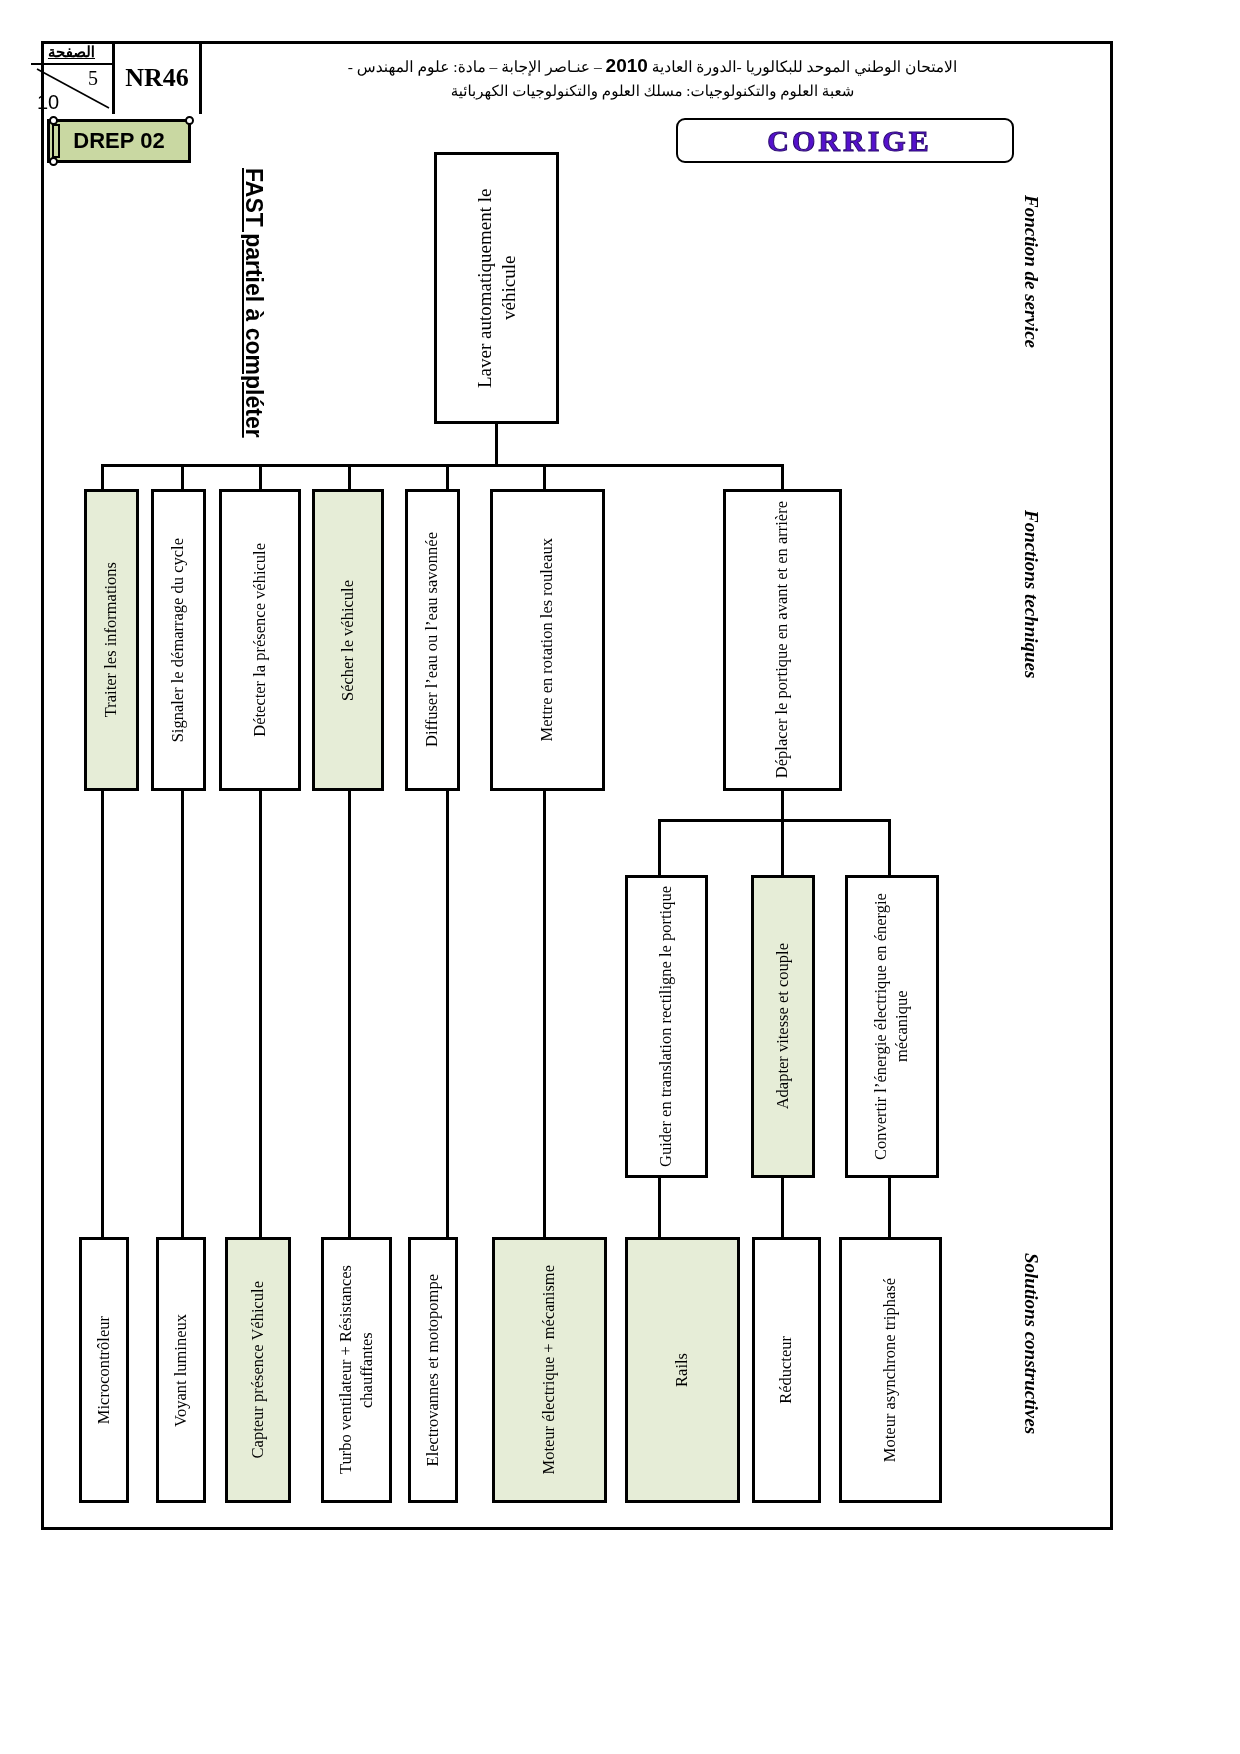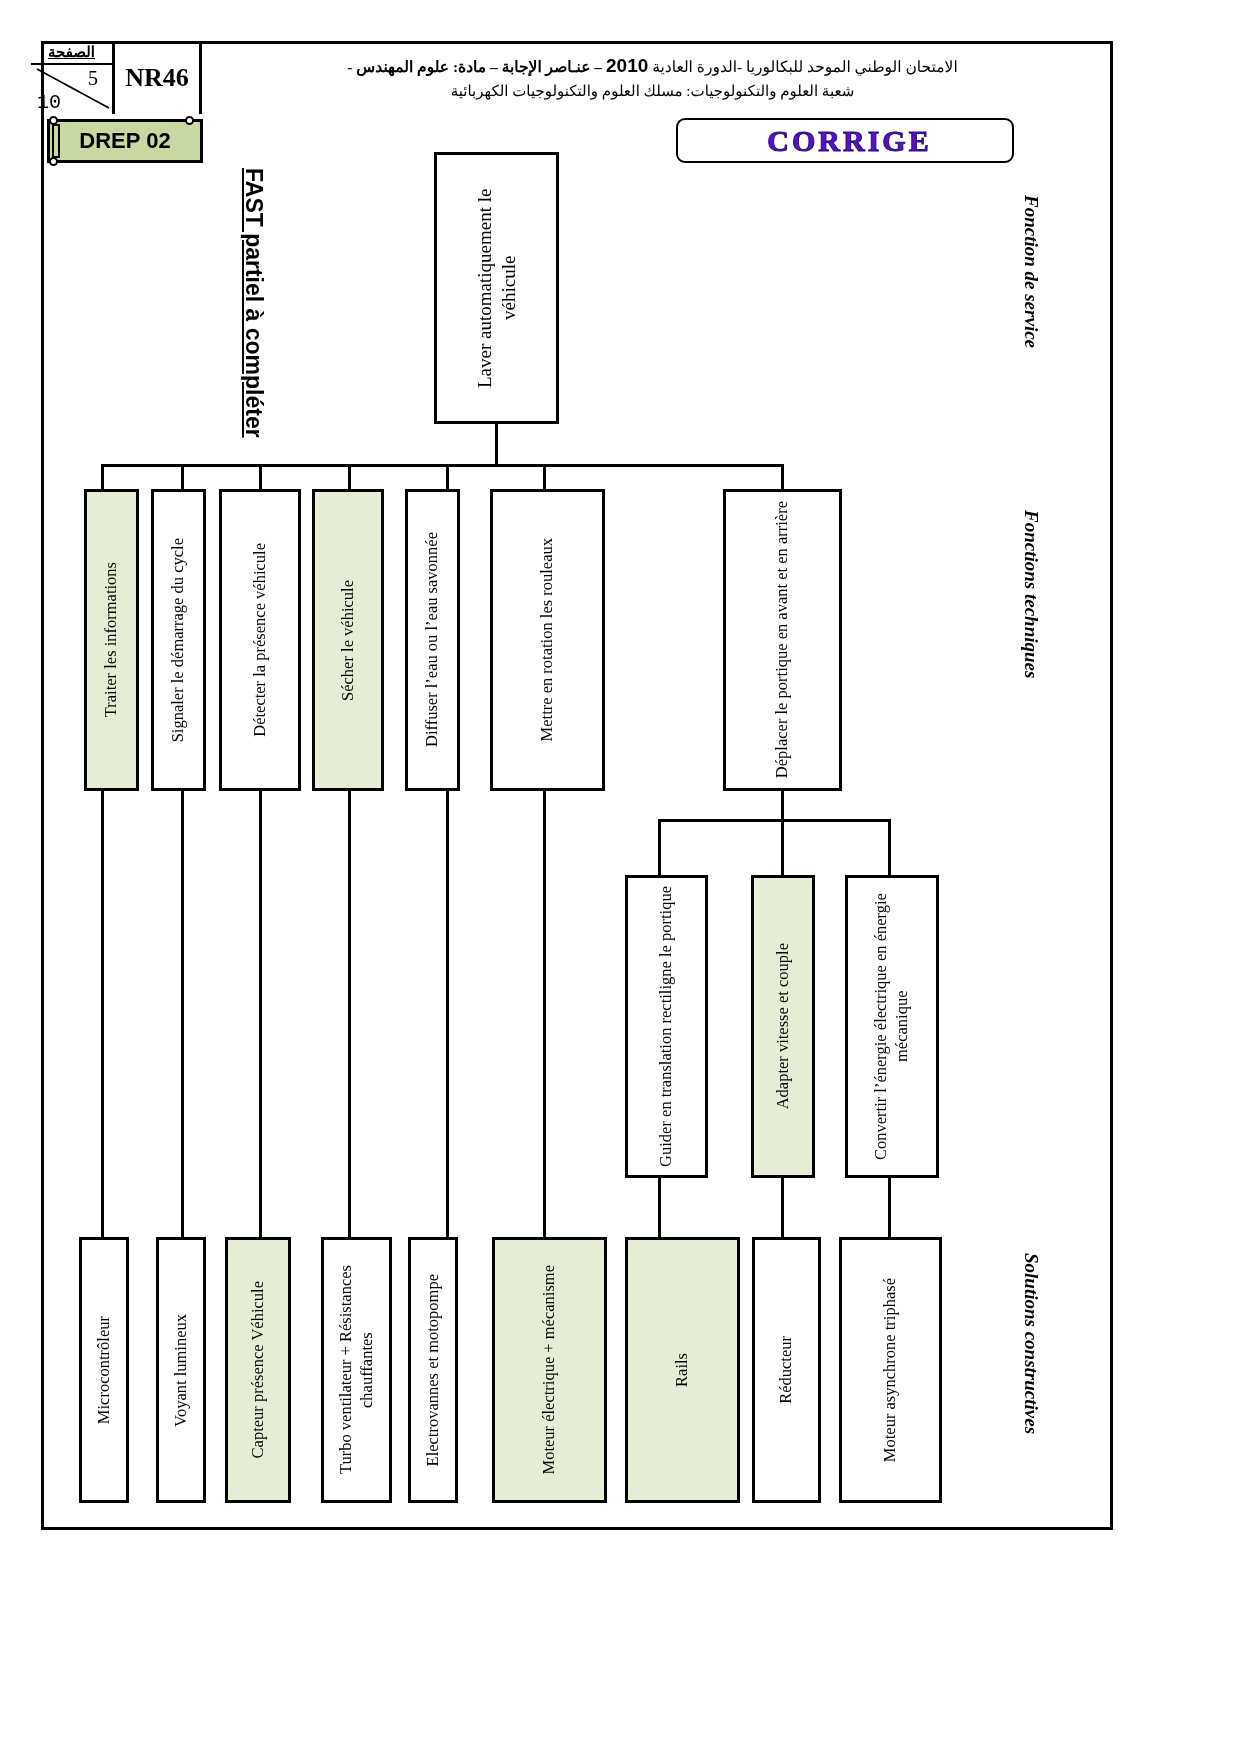--- a/index.html
+++ b/index.html
@@ -11,33 +11,33 @@
   .outer-frame{position:absolute;left:41px;top:41px;width:1072px;height:1489px;border:3px solid #000;box-sizing:border-box;}
 
   
   .hdr{position:absolute;left:31px;top:41px;width:1072px;height:73px;box-sizing:border-box;display:flex;}
   .hdr-page{width:84px;border-right:3px solid #000;box-sizing:border-box;position:relative;}
   .hdr-page .ptitle{height:24px;border-bottom:2px solid #000;box-sizing:border-box;display:flex;align-items:center;justify-content:center;
       font-family:"Liberation Serif",serif;font-size:15px;font-weight:700;text-decoration:underline;direction:rtl;}
   .hdr-page .pnums{position:relative;height:47px;}
   .hdr-page .diag{position:absolute;left:4px;top:2px;width:76px;height:43px;}
   .hdr-page .n-top{position:absolute;right:14px;top:2px;font-size:20px;font-family:"Liberation Serif",serif;}
-  .hdr-page .n-bot{position:absolute;left:6px;bottom:-2px;font-size:20px;font-family:Liberation Mono, monospace;}
+  .hdr-page .n-bot{position:absolute;left:6px;bottom:-2px;font-size:20px;font-family:Liberation Sans, sans-serif;}
 
   .hdr-code{width:87px;border-right:3px solid #000;box-sizing:border-box;display:flex;align-items:center;justify-content:center;
       font-family:Liberation Serif, serif;font-size:26px;font-weight:700;}
   .hdr-text{flex:1;box-sizing:border-box;display:flex;flex-direction:column;align-items:center;justify-content:center;gap:5px;
       direction:rtl;padding:0 10px;}
   .hdr-l1{font-size:15.5px;font-family:"Liberation Serif",serif;white-space:nowrap;}
-  .hdr-l1 b{font-weight:700;}
+  .hdr-l1 b{font-weight:400;}
   .hdr-l1 .yr{font-family:"Liberation Sans",sans-serif;font-weight:700;font-size:19px;letter-spacing:1px;}
   .hdr-l2{font-size:15px;font-family:"Liberation Serif",serif;white-space:nowrap;}
 
   
-  .drep{position:absolute;left:47px;top:119px;width:156px;height:44px;background:#c9d8a2;border:3px solid #000;box-sizing:border-box;
+  .drep{position:absolute;left:47px;top:119px;width:144px;height:44px;background:#c9d8a2;border:3px solid #000;box-sizing:border-box;
      display:flex;align-items:center;justify-content:center;font-family:"Liberation Sans",sans-serif;font-weight:700;font-size:22px;z-index:6;}
   .drep-inner{position:absolute;left:52px;top:124px;width:8px;height:34px;border:2px solid #000;box-sizing:border-box;background:#c9d8a2;z-index:7;}
   .knob{position:absolute;width:9px;height:9px;border:2px solid #000;border-radius:50%;background:#fff;z-index:8;box-sizing:border-box;}
 
   
   .corrige{position:absolute;left:676px;top:118px;width:338px;height:45px;border:2px solid #000;border-radius:9px;box-sizing:border-box;
       display:flex;align-items:center;justify-content:center;background:#fff;}
   .corrige span{font-family:"Liberation Serif",serif;font-weight:700;font-size:30px;letter-spacing:3px;color:#5511cc;margin-left:9px;
       -webkit-text-stroke:1px #2a0a70;}
 

